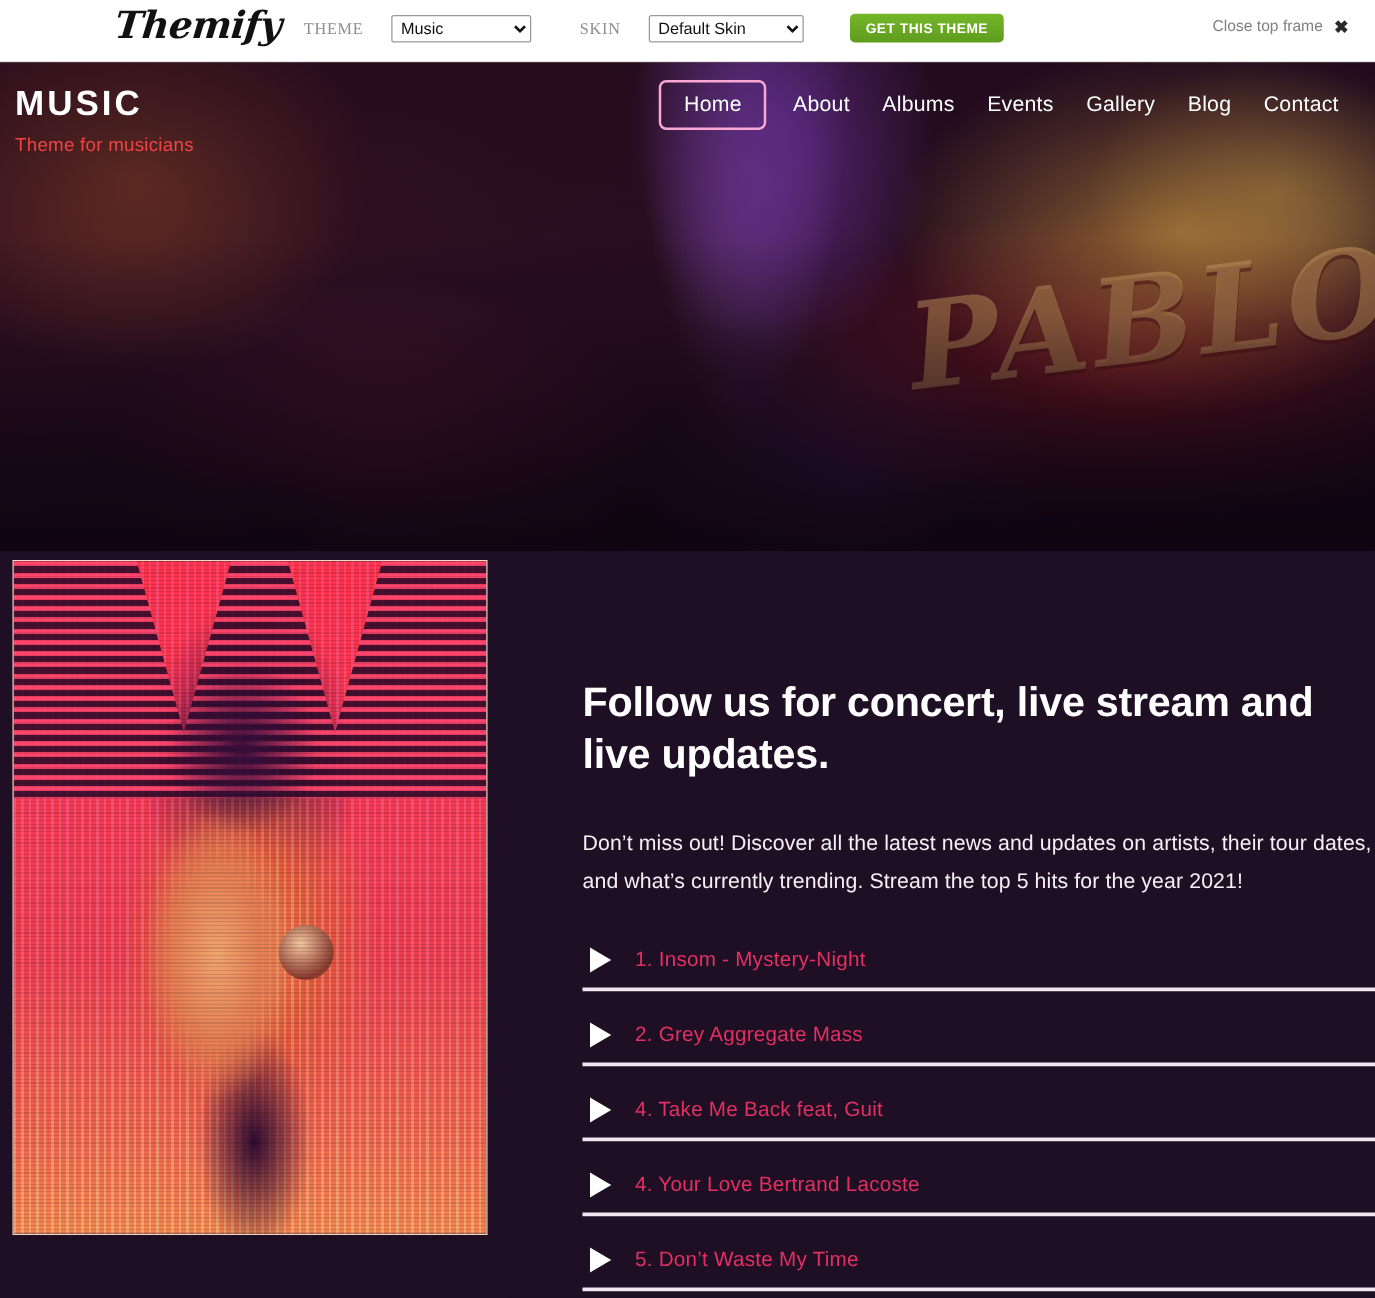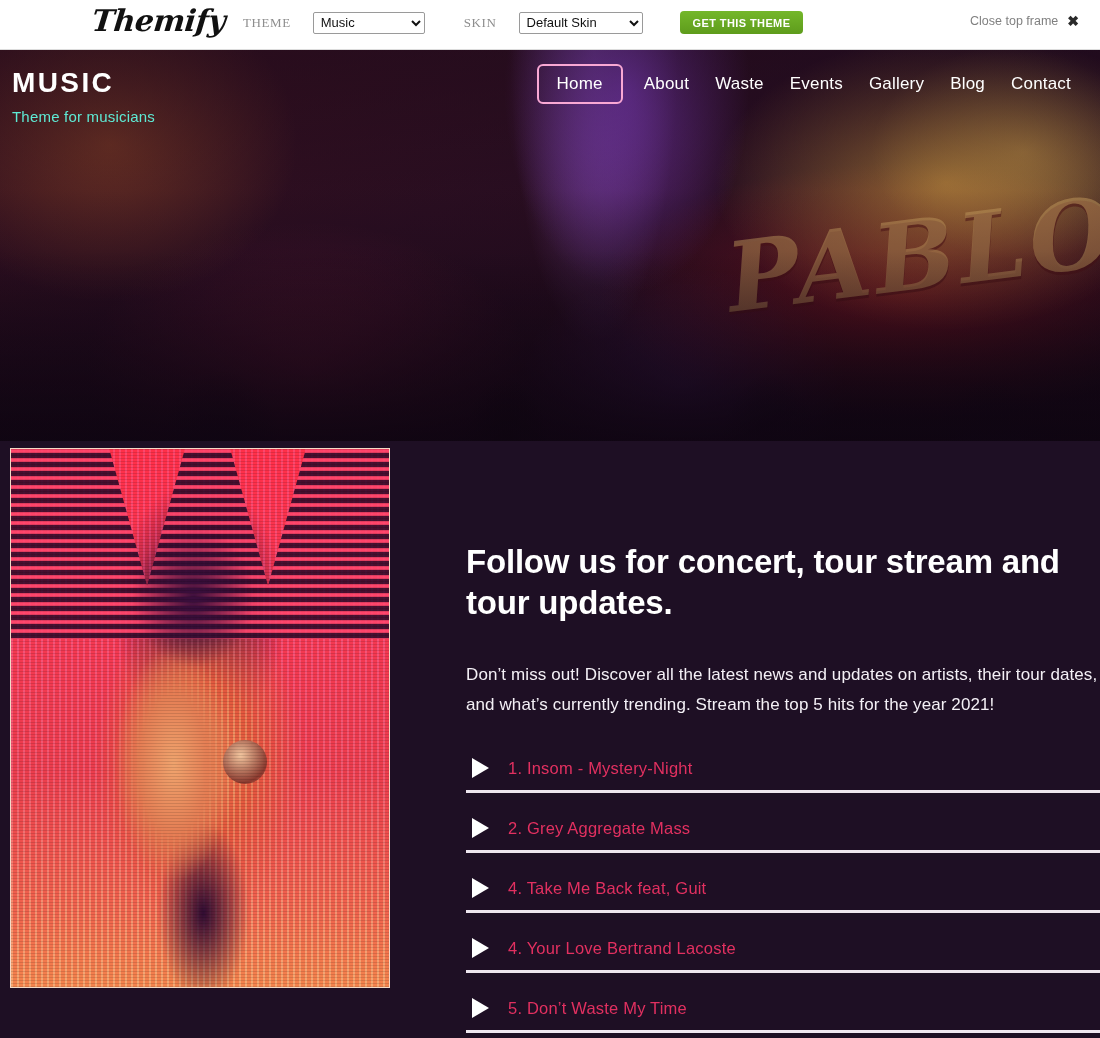--- a/index.html
+++ b/index.html
@@ -165,21 +165,21 @@
   .site-title {
     font-size: 28px;
     font-weight: bold;
     color: #ffffff;
     letter-spacing: 2.4px;
     line-height: 1.1;
   }
   .site-tagline {
     margin-top: 9px;
     font-size: 15px;
-    color: #5eead4;
+    color: #ef4444;
     letter-spacing: 0.2px;
   }
 
   .main-nav {
     position: absolute;
     right: 16px;
     top: 14px;
     z-index: 5;
     display: flex;
     align-items: center;
@@ -374,41 +374,41 @@
   <div class="hero-veil"></div>
 
   <div class="site-brand">
     <div class="site-title">MUSIC</div>
     <div class="site-tagline">Theme for musicians</div>
   </div>
 
   <div class="main-nav">
     <a class="nav-item current">Home</a>
     <a class="nav-item">About</a>
-    <a class="nav-item">Waste</a>
+    <a class="nav-item">Albums</a>
     <a class="nav-item">Events</a>
     <a class="nav-item">Gallery</a>
     <a class="nav-item">Blog</a>
     <a class="nav-item">Contact</a>
   </div>
 
 </div>
 
 <div class="main">
 
   <div class="artist-figure">
     <div class="artist-art"></div>
     <div class="artist-bars"></div>
     <div class="artist-silhouette"></div>
     <div class="artist-mic"></div>
     <div class="artist-scanlines"></div>
   </div>
 
   <div class="content-col">
-    <h2 class="content-heading">Follow us for concert, tour stream and tour updates.</h2>
+    <h2 class="content-heading">Follow us for concert, live stream and live updates.</h2>
     <p class="content-paragraph">Don’t miss out! Discover all the latest news and updates on artists, their tour dates, and what’s currently trending. Stream the top 5 hits for the year 2021!</p>
 
     <div class="playlist">
       <div class="track-row">
         <span class="play-icon"></span>
         <span class="track-title">1. Insom - Mystery-Night</span>
       </div>
       <div class="track-row">
         <span class="play-icon"></span>
         <span class="track-title">2. Grey Aggregate Mass</span>

